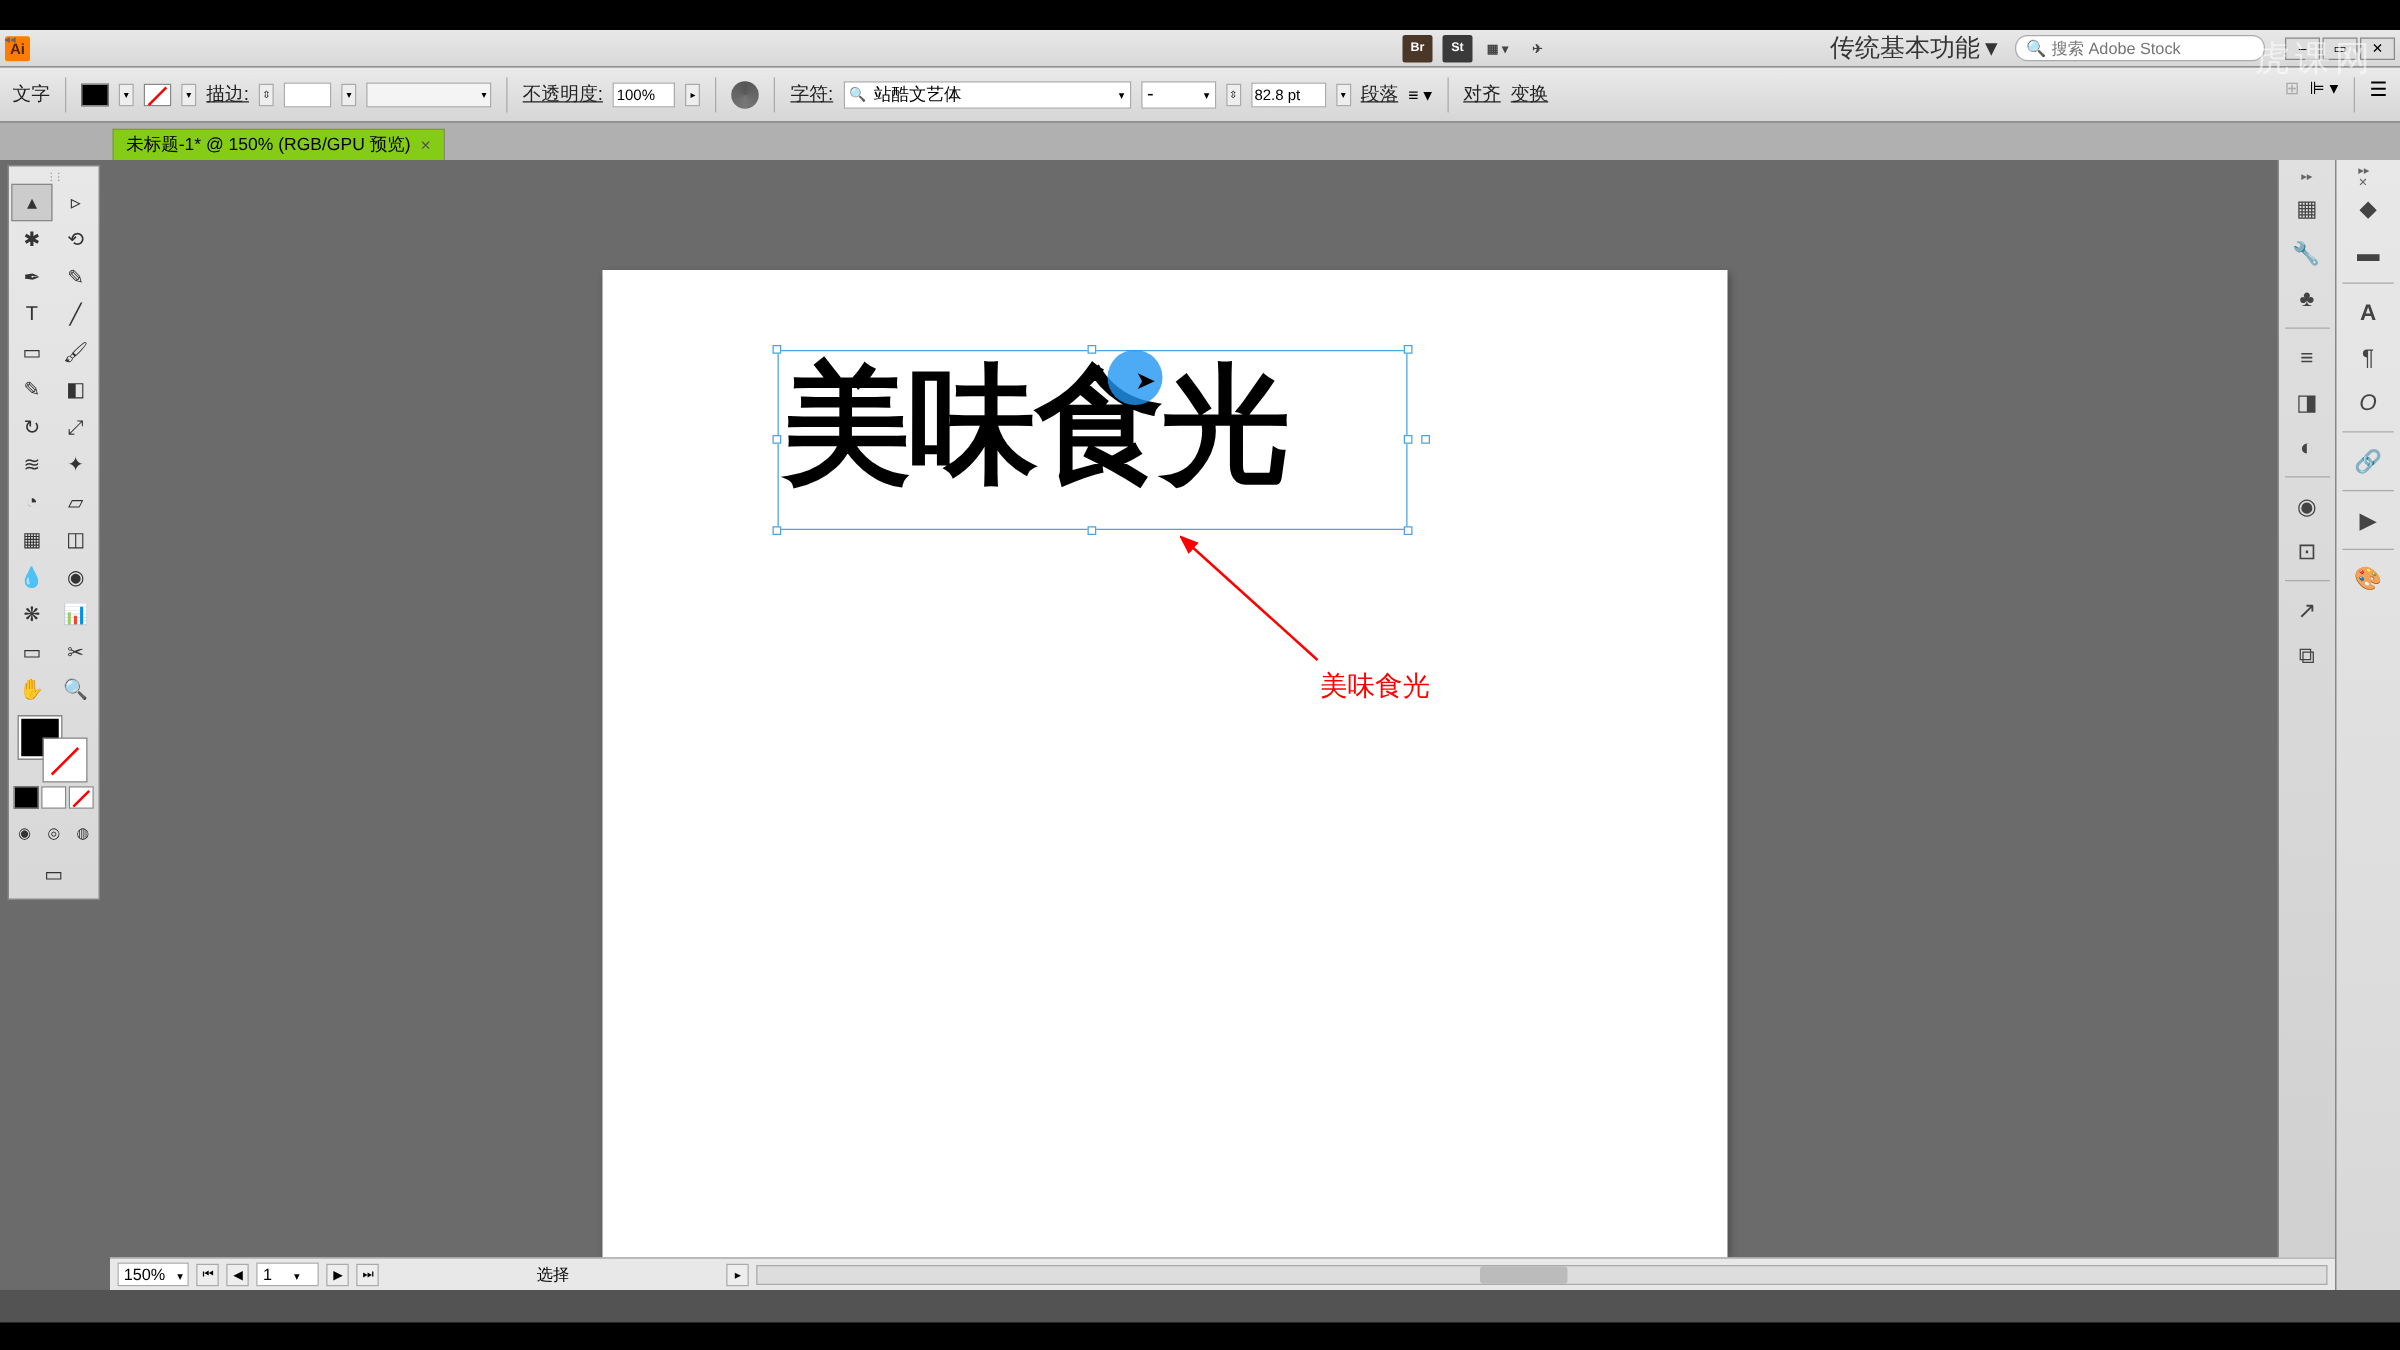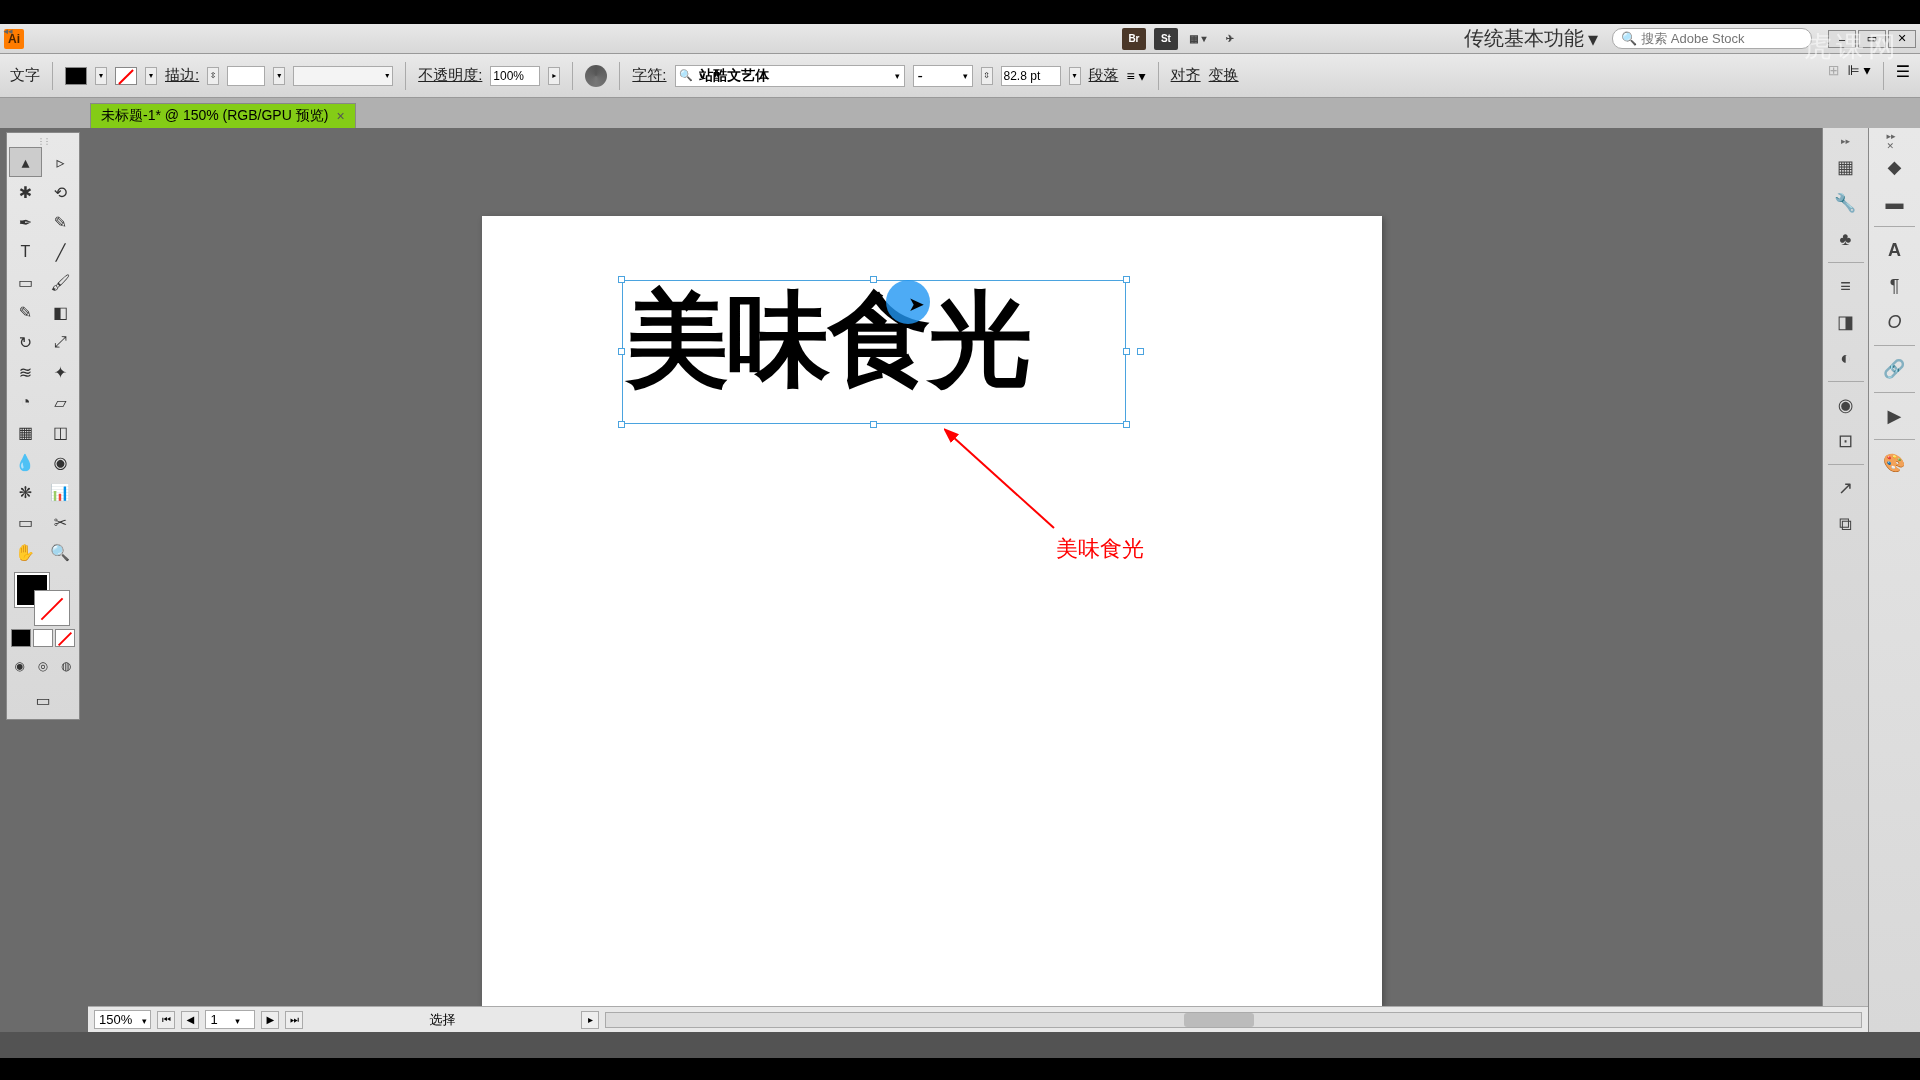--- a/index.html
+++ b/index.html
@@ -132,21 +132,21 @@
     <div class="sep"></div>
     <span class="ctrl-label">不透明度:</span>
     <input class="num-input" value="100%" style="">
     <div class="dd-arr">▸</div>
     <div class="sep"></div>
     <div style="width:22px;height:22px;border-radius:50%;background:conic-gradient(#555,#777,#555);"></div>
     <div class="sep"></div>
     <span class="ctrl-label">字符:</span>
     <div style="display:flex;align-items:center;border:1px solid #aaa;background:#fff;height:22px;padding:0 4px;width:230px;">
       <span style="font-size:11px;">🔍</span>
-      <span style="margin-left:6px;font-size:14px;font-weight:bold;">站酷文艺体</span>
+      <span style="margin-left:6px;font-size:14px;">站酷文艺体</span>
       <span style="margin-left:auto;font-size:9px;">▾</span>
     </div>
     <div style="display:flex;align-items:center;border:1px solid #aaa;background:#fff;height:22px;padding:0 4px;width:60px;">
       <span>-</span>
       <span style="margin-left:auto;font-size:9px;">▾</span>
     </div>
     <div class="dd-arr">⇳</div>
     <input class="num-input" style="width: 60px;" value="82.8 pt">
     <div class="dd-arr">▾</div>
     <span class="ctrl-label">段落</span>

